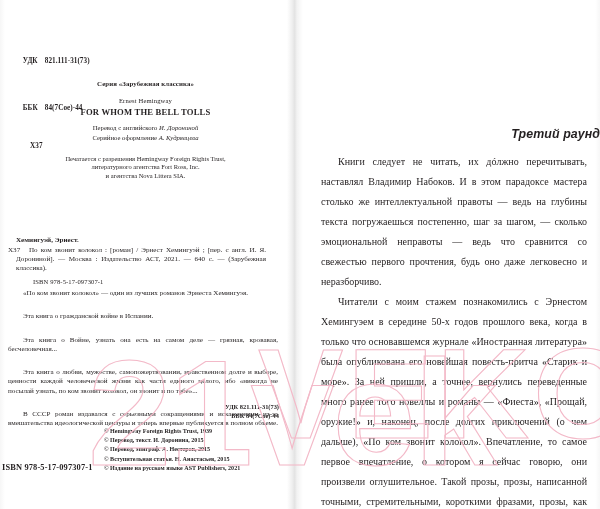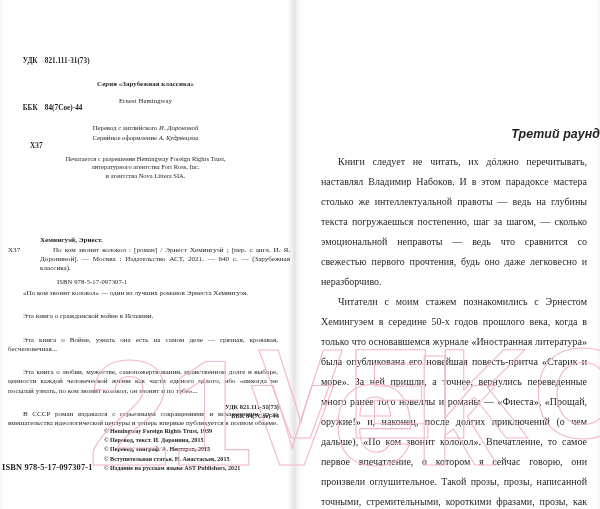--- a/index.html
+++ b/index.html
@@ -118,21 +118,21 @@
     left: 0; top: 155px;
     width: 291px;
     text-align: center;
     font-size: 6.5px;
     line-height: 8.4px;
   }
 
   
   .cip {
     position: absolute;
-    left: 40px;
+    left: 16px;
     top: 236px;
     width: 250px;
     font-size: 7.1px;
     line-height: 9.1px;
     text-align: justify;
   }
   .cip-author {
     font-weight: bold;
     display: block;
     margin-bottom: 1px;
@@ -268,20 +268,21 @@
       </span>
       <span class="udk-row">
         <span class="udk-label">ББК</span><span>84(7Сое)-44</span>
       </span>
       <span class="udk-x37">Х37</span>
     </div>
 
     <div class="series-line">Серия «Зарубежная классика»</div>
 
     <div class="author-en">Ernest Hemingway</div>
+    <div class="title-en">FOR WHOM THE BELL TOLLS</div>
 
     <div class="credit-line credit-1">
       <span>Перевод с английского </span><i>И. Дорониной</i>
     </div>
     <div class="credit-line credit-2">
       <span>Серийное оформление </span><i>А. Кудрявцева</i>
     </div>
 
     <div class="rights-block">
       <div>Печатается с разрешения Hemingway Foreign Rights Trust,</div>

